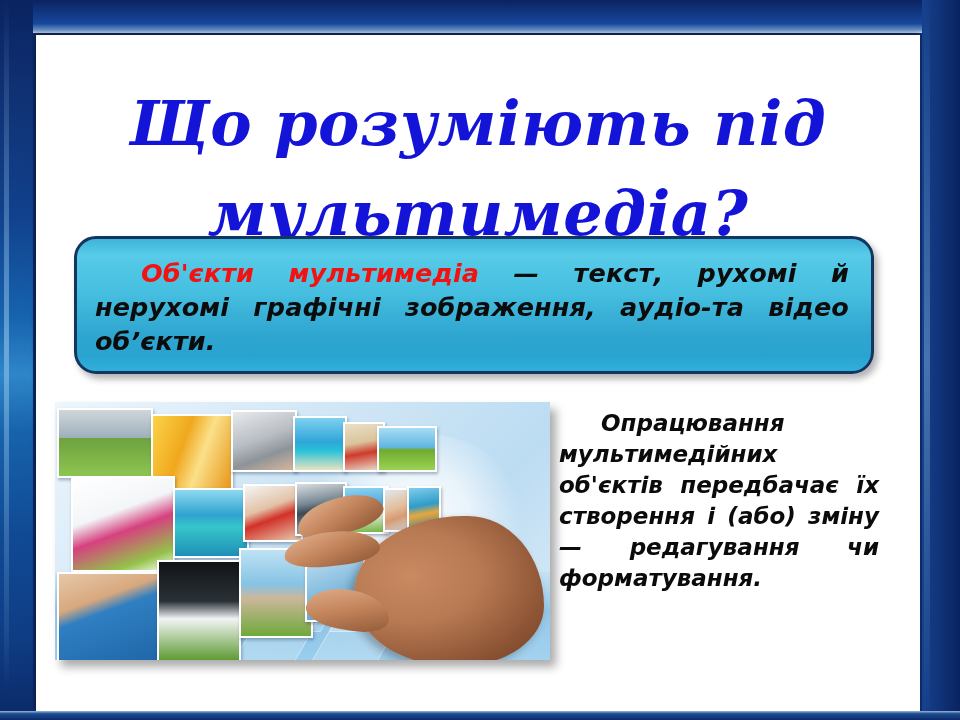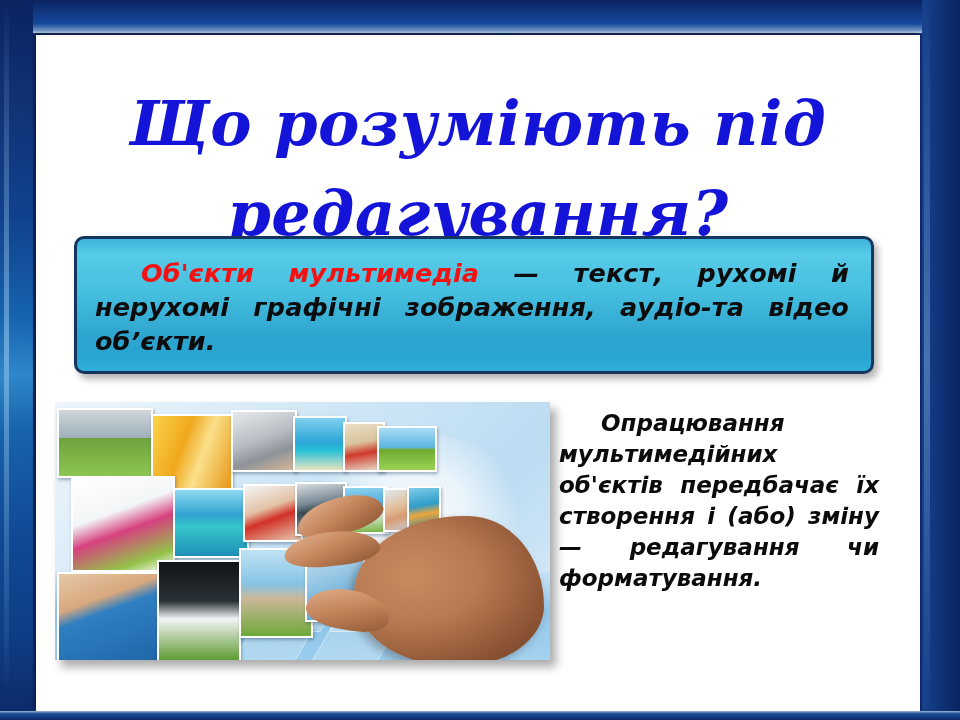--- a/index.html
+++ b/index.html
@@ -103,21 +103,21 @@
     top: 201px;
     width: 800px;
     height: 138px;
   }
   .callout {
     position: relative;
     width: 100%;
     height: 100%;
     box-sizing: border-box;
     border: 3px solid #13355f;
-    border-radius: 10px;
+    border-radius: 22px;
     background:
       linear-gradient(180deg,
         #3fb4da 0%,
         #57cbe8 12%,
         #46bfe0 40%,
         #2fa6d0 72%,
         #29a3d0 88%,
         #2fb0da 100%);
     box-shadow: 4px 5px 7px rgba(0,0,0,.30);
     padding: 18px 22px 26px 18px;
@@ -248,21 +248,21 @@
   <div class="frame-top"></div>
   <div class="frame-left"></div>
   <div class="frame-left-hi"></div>
   <div class="frame-right"></div>
   <div class="frame-right-hi"></div>
   <div class="frame-bottom"></div>
 
   <div class="canvas">
 
     <h1 class="title">Що розуміють під
-редагування?</h1>
+мультимедіа?</h1>
 
     <div class="callout-wrap">
       <div class="callout">
         <p class="callout-text"><span class="hl">Об'єкти мультимедіа</span><span> — текст, рухомі й нерухомі графічні зображення, аудіо-та відео об’єкти.</span></p>
       </div>
     </div>
 
     <div class="picture">
       <div class="pic-glow"></div>
       <div class="pic-floor">

